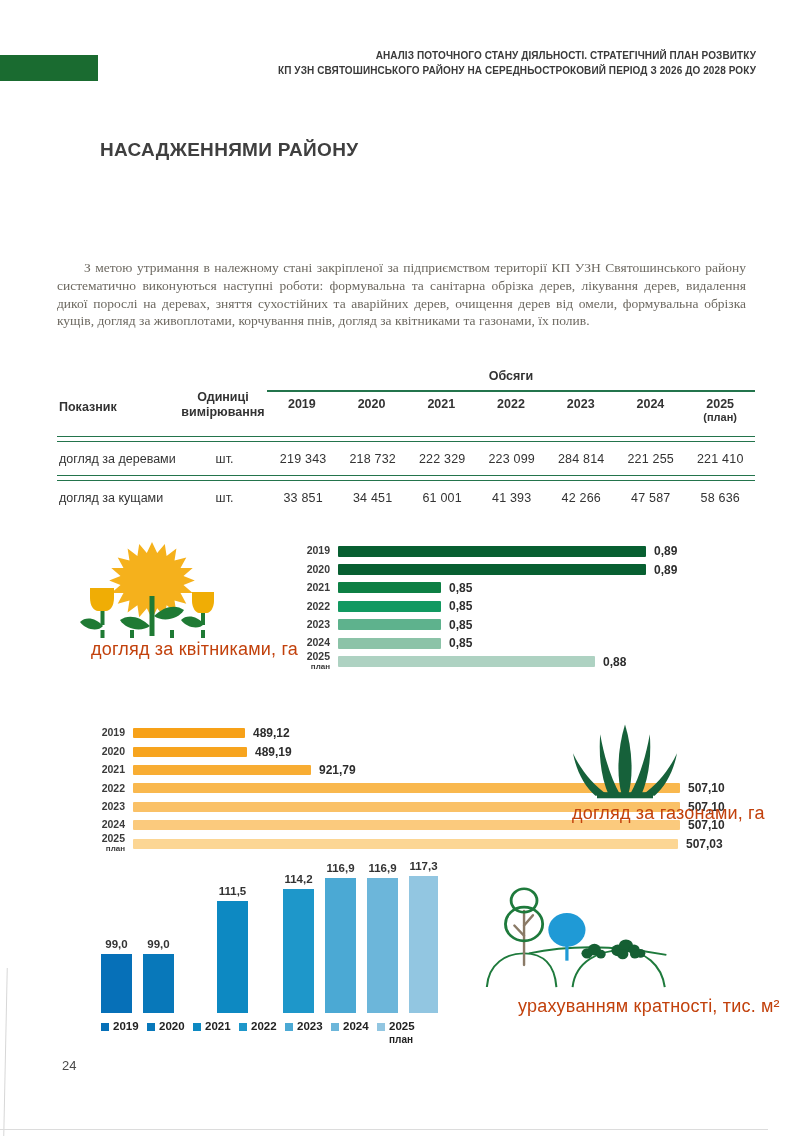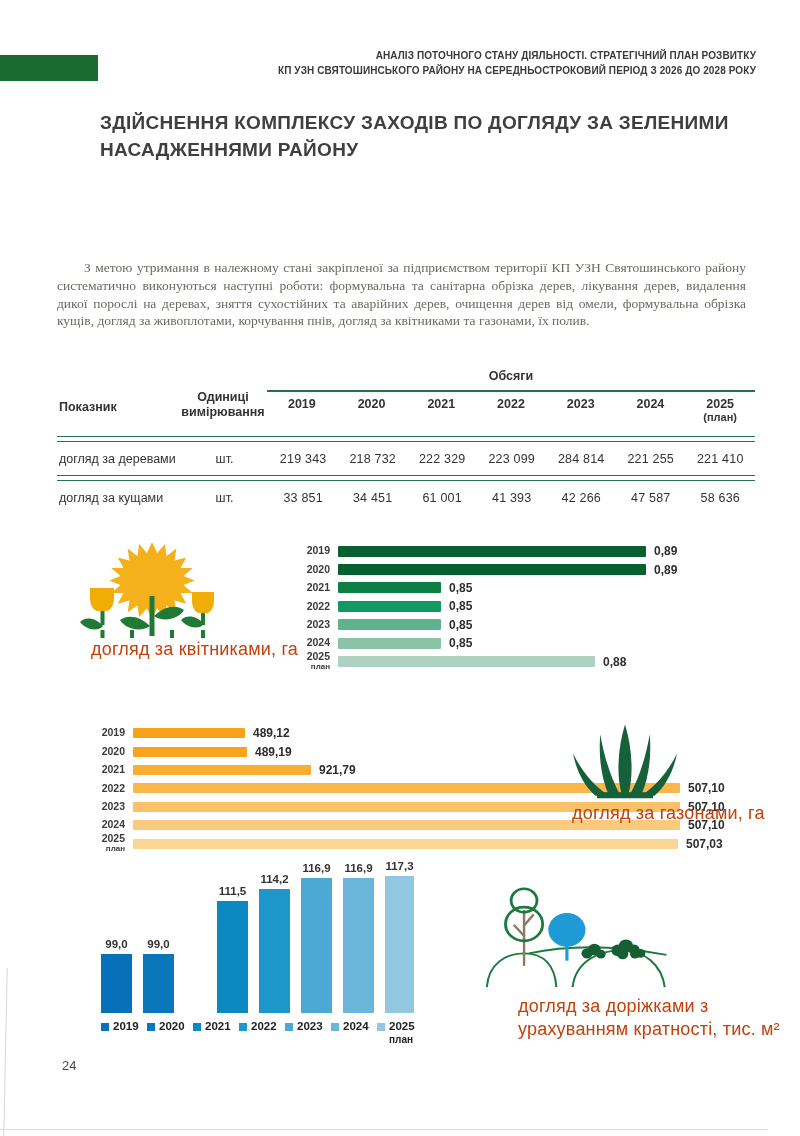--- a/index.html
+++ b/index.html
@@ -66,21 +66,21 @@
 
 <div class="page">
 
   <div class="green-bar"></div>
 
   <div class="hdr">
     <div>АНАЛІЗ ПОТОЧНОГО СТАНУ ДІЯЛЬНОСТІ. СТРАТЕГІЧНИЙ ПЛАН РОЗВИТКУ</div>
     <div>КП УЗН СВЯТОШИНСЬКОГО РАЙОНУ  НА СЕРЕДНЬОСТРОКОВИЙ ПЕРІОД З 2026 ДО 2028 РОКУ</div>
   </div>
 
-  <h1 class="title"><span>ЗДІЙСНЕННЯ КОМПЛЕКСУ ЗАХОДІВ ПО ДОГЛЯДУ ЗА ЗЕЛЕНИМИ</span><br>
+  <h1 class="title"><br>
     <span>НАСАДЖЕННЯМИ РАЙОНУ</span></h1>
 
   <p class="para p2">З метою утримання в належному стані закріпленої за підприємством території КП УЗН Святошинського району систематично виконуються наступні роботи: формувальна та санітарна обрізка дерев, лікування дерев, видалення дикої порослі на деревах, зняття сухостійних та аварійних дерев, очищення дерев від омели, формувальна обрізка кущів, догляд за живоплотами, корчування пнів, догляд за квітниками та газонами, їх полив.</p>
 
   <div class="tbl">
     <div class="tbl-head">
       <div class="th-ind">Показник</div>
       <div class="th-units">Одиниці вимірювання</div>
       <div class="th-vol">
         <div class="vol-title">Обсяги</div>
@@ -282,21 +282,21 @@
           <div class="vbar" style="height: 59px; background: rgb(6, 112, 184);"></div>
         </div>
         <div class="vcol" style="width: 31px;">
           <div class="vval">99,0</div>
           <div class="vbar" style="height: 59px; background: rgb(8, 120, 186);"></div>
         </div>
         <div class="vcol" style="width: 31px; padding-left: 32px;">
           <div class="vval">111,5</div>
           <div class="vbar" style="height: 112px; background: rgb(13, 137, 194);"></div>
         </div>
-        <div class="vcol" style="width: 31px;">
+        <div class="vcol" style="width: 31px; margin-left: 24px;">
           <div class="vval">114,2</div>
           <div class="vbar" style="height: 124px; background: rgb(30, 151, 202);"></div>
         </div>
         <div class="vcol" style="width: 31px;">
           <div class="vval">116,9</div>
           <div class="vbar" style="height: 135px; background: rgb(75, 169, 212);"></div>
         </div>
         <div class="vcol" style="width: 31px;">
           <div class="vval">116,9</div>
           <div class="vbar" style="height: 135px; background: rgb(108, 182, 218);"></div>
@@ -374,21 +374,20 @@
         <circle cx="168" cy="96" r="8"></circle>
           <circle cx="178" cy="90" r="9"></circle>
           <circle cx="188" cy="95" r="7"></circle>
         <circle cx="196" cy="100" r="6"></circle>
           <circle cx="174" cy="101" r="7"></circle>
           <circle cx="189" cy="101" r="6"></circle>
       </g>
     </svg>
   </div>
   <div class="caption" style="left:482px;top:995px;">
-    <div>догляд за доріжками з</div>
     <div>урахуванням кратності, тис. м²</div>
   </div>
 
   <div class="pagenum">24</div>
 
   <div class="edge-l"></div>
   <div class="edge-b"></div>
 </div>
 
 </body></html>

